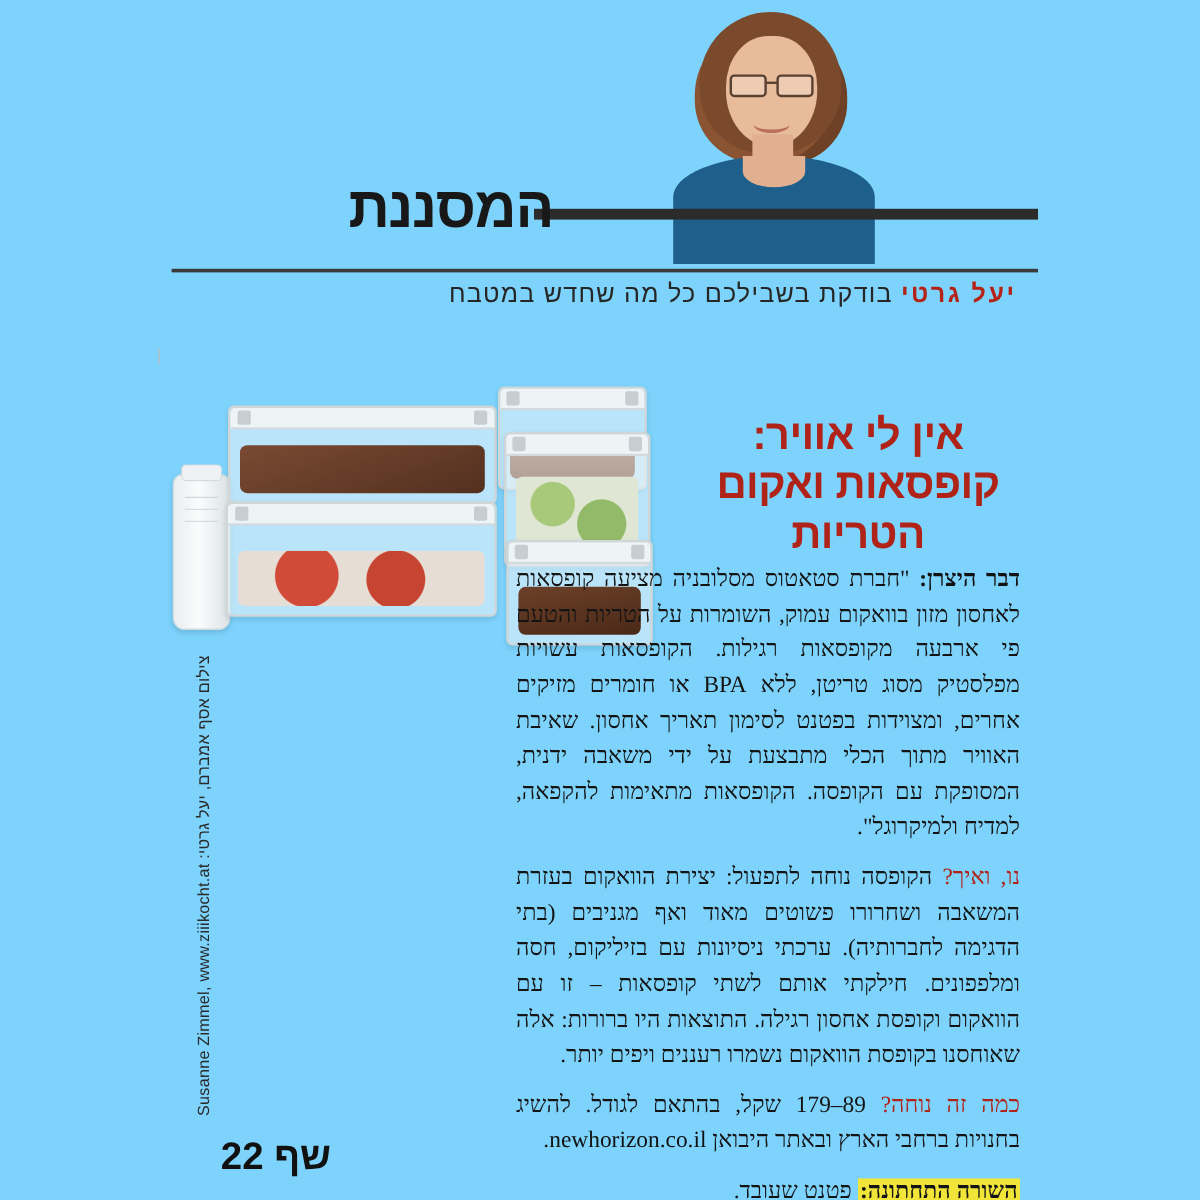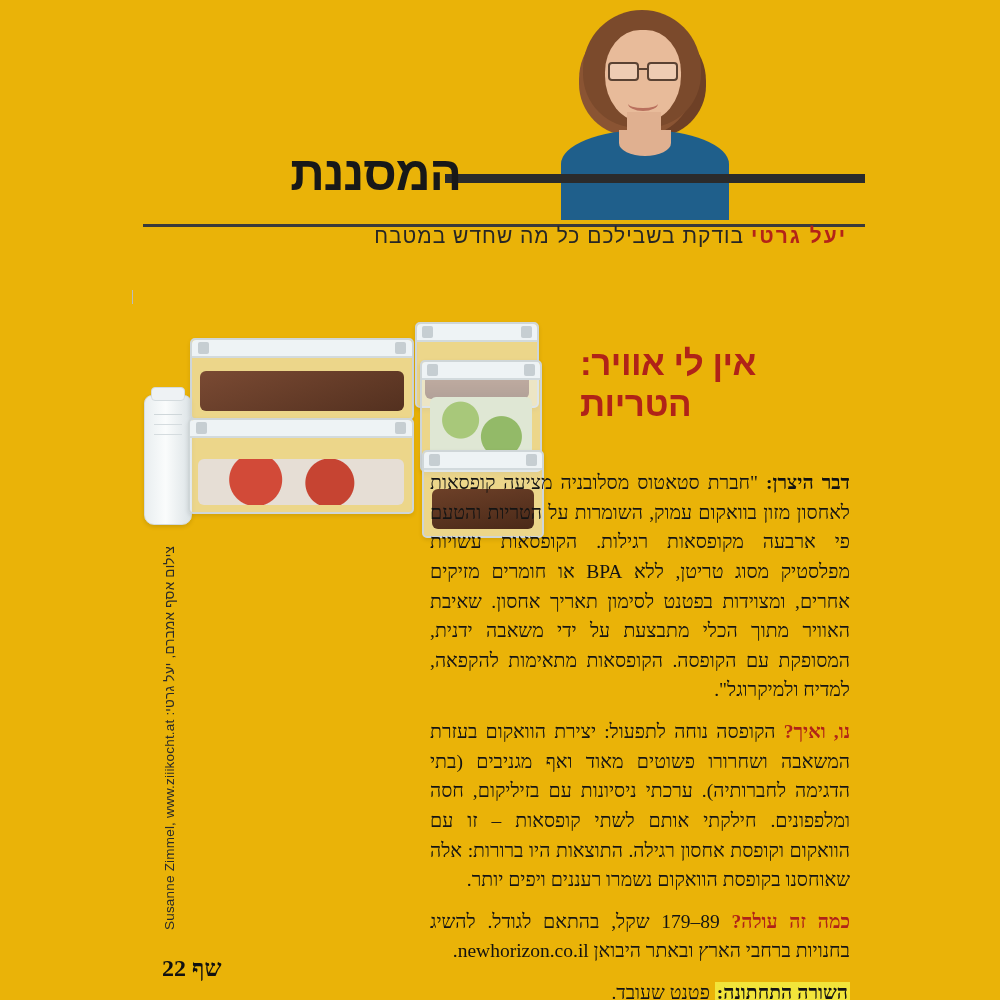--- a/index.html
+++ b/index.html
@@ -11,21 +11,21 @@
     width: 1000px;
     height: 1000px;
     overflow: hidden;
     font-family: "Liberation Serif", serif;
     color: #1a1a1a;
   }
   .page {
     position: relative;
     width: 1000px;
     height: 1000px;
-    background: #eab308;
+    background: #7dd3fc;
   }
 
   
   .masthead {
     position: absolute;
     top: 168px;
     right: 135px;
     left: 135px;
     height: 60px;
   }
@@ -51,21 +51,21 @@
   .masthead-rule-bottom {
     position: absolute;
     top: 56px;
     right: 0;
     width: 722px;
     height: 3px;
     background: #3a3a3a;
   }
   .byline {
     position: absolute;
-    top: 56px;
+    top: 66px;
     right: 18px;
     white-space: nowrap;
     font-family: "Liberation Sans", sans-serif;
     font-size: 21px;
     letter-spacing: 1px;
     color: #262626;
   }
   .byline .author {
     color: #b42318;
     font-weight: bold;
@@ -162,21 +162,21 @@
     background: #e0b090;
     border-radius: 0 0 60% 60%;
   }
 
   
   .headline {
     position: absolute;
     top: 342px;
     right: 150px;
     width: 270px;
-    text-align: left;
+    text-align: center;
     color: #b02318;
     font-family: "Liberation Sans", sans-serif;
     font-weight: bold;
     font-size: 35px;
     line-height: 1.18;
     letter-spacing: -0.5px;
   }
 
   
   .product-photo {
@@ -263,21 +263,21 @@
     right: 150px;
     width: 420px;
     text-align: justify;
     direction: rtl;
     font-family: "Liberation Serif", serif;
     font-size: 19.5px;
     line-height: 1.52;
     color: #141414;
   }
   .body-col p { margin: 0 0 12px 0; }
-  .lead { font-weight: bold; color: #b02318; }
+  .lead { font-weight: normal; color: #b02318; }
   .lead-dark { font-weight: bold; color: #111; margin-top: 24px; }
   .highlight {
     background: #f2e53a;
     font-weight: bold;
     padding: 0 2px;
   }
   .link { color: #111; font-family: Liberation Serif, serif; }
   .last-line { margin-top: 4px; }
 
   
@@ -294,24 +294,24 @@
     letter-spacing: 0.2px;
     white-space: nowrap;
     direction: ltr;
     text-align: left;
   }
 
   
   .folio {
     position: absolute;
     bottom: 18px;
-    left: 162px;
-    font-family: Liberation Serif, serif;
+    left: 184px;
+    font-family: Liberation Sans, sans-serif;
     font-weight: bold;
-    font-size: 24px;
+    font-size: 32px;
     color: #111;
     direction: rtl;
   }
 
   .edge-tick {
     position: absolute;
     left: 132px;
     top: 290px;
     width: 1px;
     height: 14px;
@@ -343,20 +343,21 @@
     <div class="masthead-title">המסננת</div>
     <div class="masthead-rule-bottom"></div>
     <div class="byline">
       <span class="author">יעל גרטי</span>
       <span>בודקת בשבילכם כל מה שחדש במטבח</span>
     </div>
   </div>
 
   <div class="headline">
     <div>אין לי אוויר:</div>
+    <div>קופסאות ואקום</div>
     <div>הטריות</div>
   </div>
 
   <div class="product-photo">
     <div class="pump"></div>
 
     <div class="box box-a">
       <div class="lid"></div>
       <div class="clip" style="left:6px"></div>
       <div class="clip" style="right:6px"></div>
@@ -393,21 +394,21 @@
   </div>
 
   <div class="body-col">
     <p>
       <span class="lead-dark">דבר היצרן:</span><span> "חברת סטאטוס מסלובניה מציעה קופסאות לא­חסון מזון בוואקום עמוק, השומ­רות על הטריות והטעם פי ארבעה מקופסאות רגילות. הקופסאות עשויות מפלסטיק מסוג טריטן, ללא BPA או חומרים מזיקים אח­רים, ומצוידות בפטנט לסימון תאריך אחסון. שאיבת האוויר מתוך הכלי­ מתבצעת על ידי משאבה ידנית, המסופקת עם הקופסה. הקופסאות מתאימות להקפאה, למדיח ולמיקרוגל".</span>
     </p>
     <p>
       <span class="lead">נו, ואיך?</span><span> הקופסה נוחה לתפעול: יצירת הוואקום בעזרת המשא­בה ושחרורו פשוטים מאוד ואף מגניבים (בתי הדגימה לחברותיה). ערכתי ניסיונות עם בזיליקום, חסה ומלפפונים. חילקתי אותם לשתי קופסאות – זו עם הוואקום וקופסת אחסון רגילה. התוצאות היו ברורות: אלה שאוחסנו בקופסת הוואקום נשמרו רעננים ויפים יותר.</span>
     </p>
     <p>
-      <span class="lead">כמה זה עולה?</span><span> 89–179 שקל, בהתאם לגודל. להשיג בחנויות ברחבי הארץ ובאתר היבואן </span><span class="link">newhorizon.co.il</span><span>.</span>
+      <span class="lead">כמה זה נוחה?</span><span> 89–179 שקל, בהתאם לגודל. להשיג בחנויות ברחבי הארץ ובאתר היבואן </span><span class="link">newhorizon.co.il</span><span>.</span>
     </p>
     <p class="last-line">
       <span class="highlight">השורה התחתונה:</span><span> פטנט שעובד.</span>
     </p>
   </div>
 
   <div class="credit">Susanne Zimmel, www.ziiikocht.at :צילום אסף אמברם, יעל גרטי</div>
 
   <div class="folio">שף 22</div>
 

